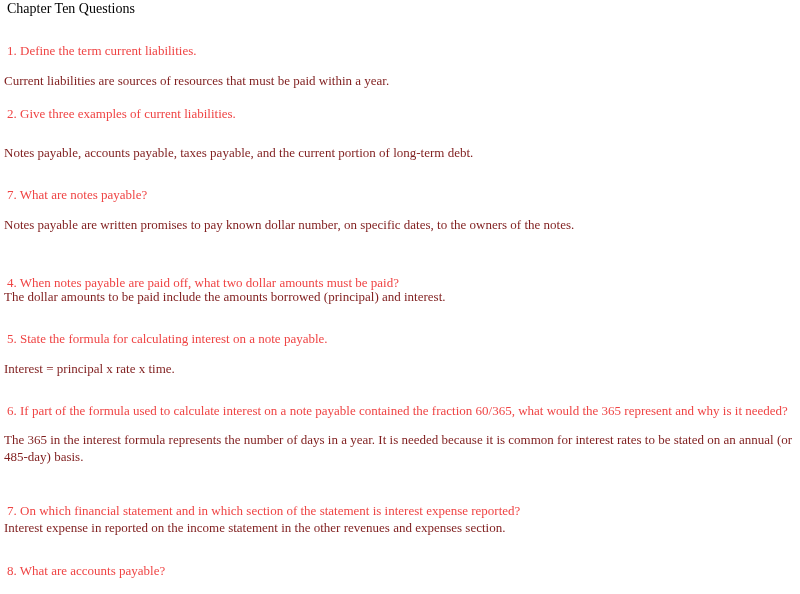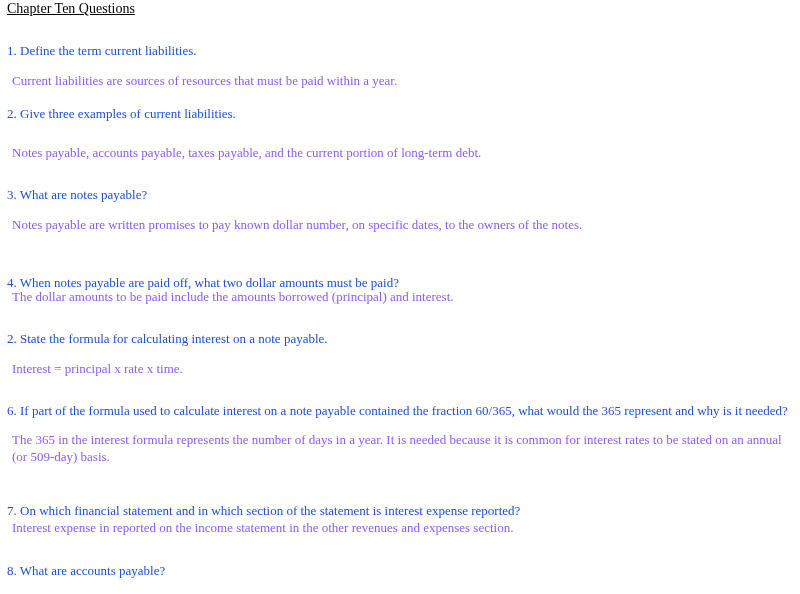--- a/index.html
+++ b/index.html
@@ -2,45 +2,45 @@
 <html><head>
 <meta charset="utf-8">
 <style>
   html, body { margin: 0; padding: 0; background: #ffffff; }
   body {
     width: 800px; height: 594px; overflow: hidden;
     font-family: "Liberation Serif", "DejaVu Serif", serif;
     font-size: 13px; color: #000;
   }
   .page { padding: 0 7px; }
-  .title { position: absolute; left: 7px; top: 1px; font-size: 14px; line-height: 16px; text-decoration: underline; }
-  .q { position: absolute; left: 7px; font-size: 13px; line-height: 16px; color: #1d4ed8; }
-  .a { position: absolute; left: 12px; right: 7px; font-size: 13px; line-height: 17px; color: #8b5cf6; }
+  .title { position: absolute; left: 7px; top: 1px; font-size: 14px; line-height: 16px; }
+  .q { position: absolute; left: 7px; font-size: 13px; line-height: 16px; color: #ef4444; }
+  .a { position: absolute; left: 4px; right: 7px; font-size: 13px; line-height: 17px; color: #7f1d1d; }
 </style>
 </head>
 <body>
 
 <div class="page">
   <div class="title">Chapter Ten Questions</div>
 
   <div class="q" style="top:43px">1. Define the term current liabilities.</div>
   <div class="a" style="top:72px">Current liabilities are sources of resources that must be paid within a year.</div>
 
   <div class="q" style="top:106px">2. Give three examples of current liabilities.</div>
   <div class="a" style="top:144px">Notes payable, accounts payable, taxes payable, and the current portion of long-term debt.</div>
 
-  <div class="q" style="top:187px">3. What are notes payable?</div>
+  <div class="q" style="top:187px">7. What are notes payable?</div>
   <div class="a" style="top:216px">Notes payable are written promises to pay known dollar number, on specific dates, to the owners of the notes.</div>
 
   <div class="q" style="top:275px">4. When notes payable are paid off, what two dollar amounts must be paid?</div>
   <div class="a" style="top:288px">The dollar amounts to be paid include the amounts borrowed (principal) and interest.</div>
 
-  <div class="q" style="top:331px">2. State the formula for calculating interest on a note payable.</div>
+  <div class="q" style="top:331px">5. State the formula for calculating interest on a note payable.</div>
   <div class="a" style="top:360px">Interest = principal x rate x time.</div>
 
   <div class="q" style="top:403px">6. If part of the formula used to calculate interest on a note payable contained the fraction 60/365, what would the 365 represent and why is it needed?</div>
-  <div class="a" style="top:431px">The 365 in the interest formula represents the number of days in a year. It is needed because it is common for interest rates to be stated on an annual (or 509-day) basis.</div>
+  <div class="a" style="top:431px">The 365 in the interest formula represents the number of days in a year. It is needed because it is common for interest rates to be stated on an annual (or 485-day) basis.</div>
 
   <div class="q" style="top:503px">7. On which financial statement and in which section of the statement is interest expense reported?</div>
   <div class="a" style="top:519px">Interest expense in reported on the income statement in the other revenues and expenses section.</div>
 
   <div class="q" style="top:563px">8. What are accounts payable?</div>
 </div>
 
 </body></html>

